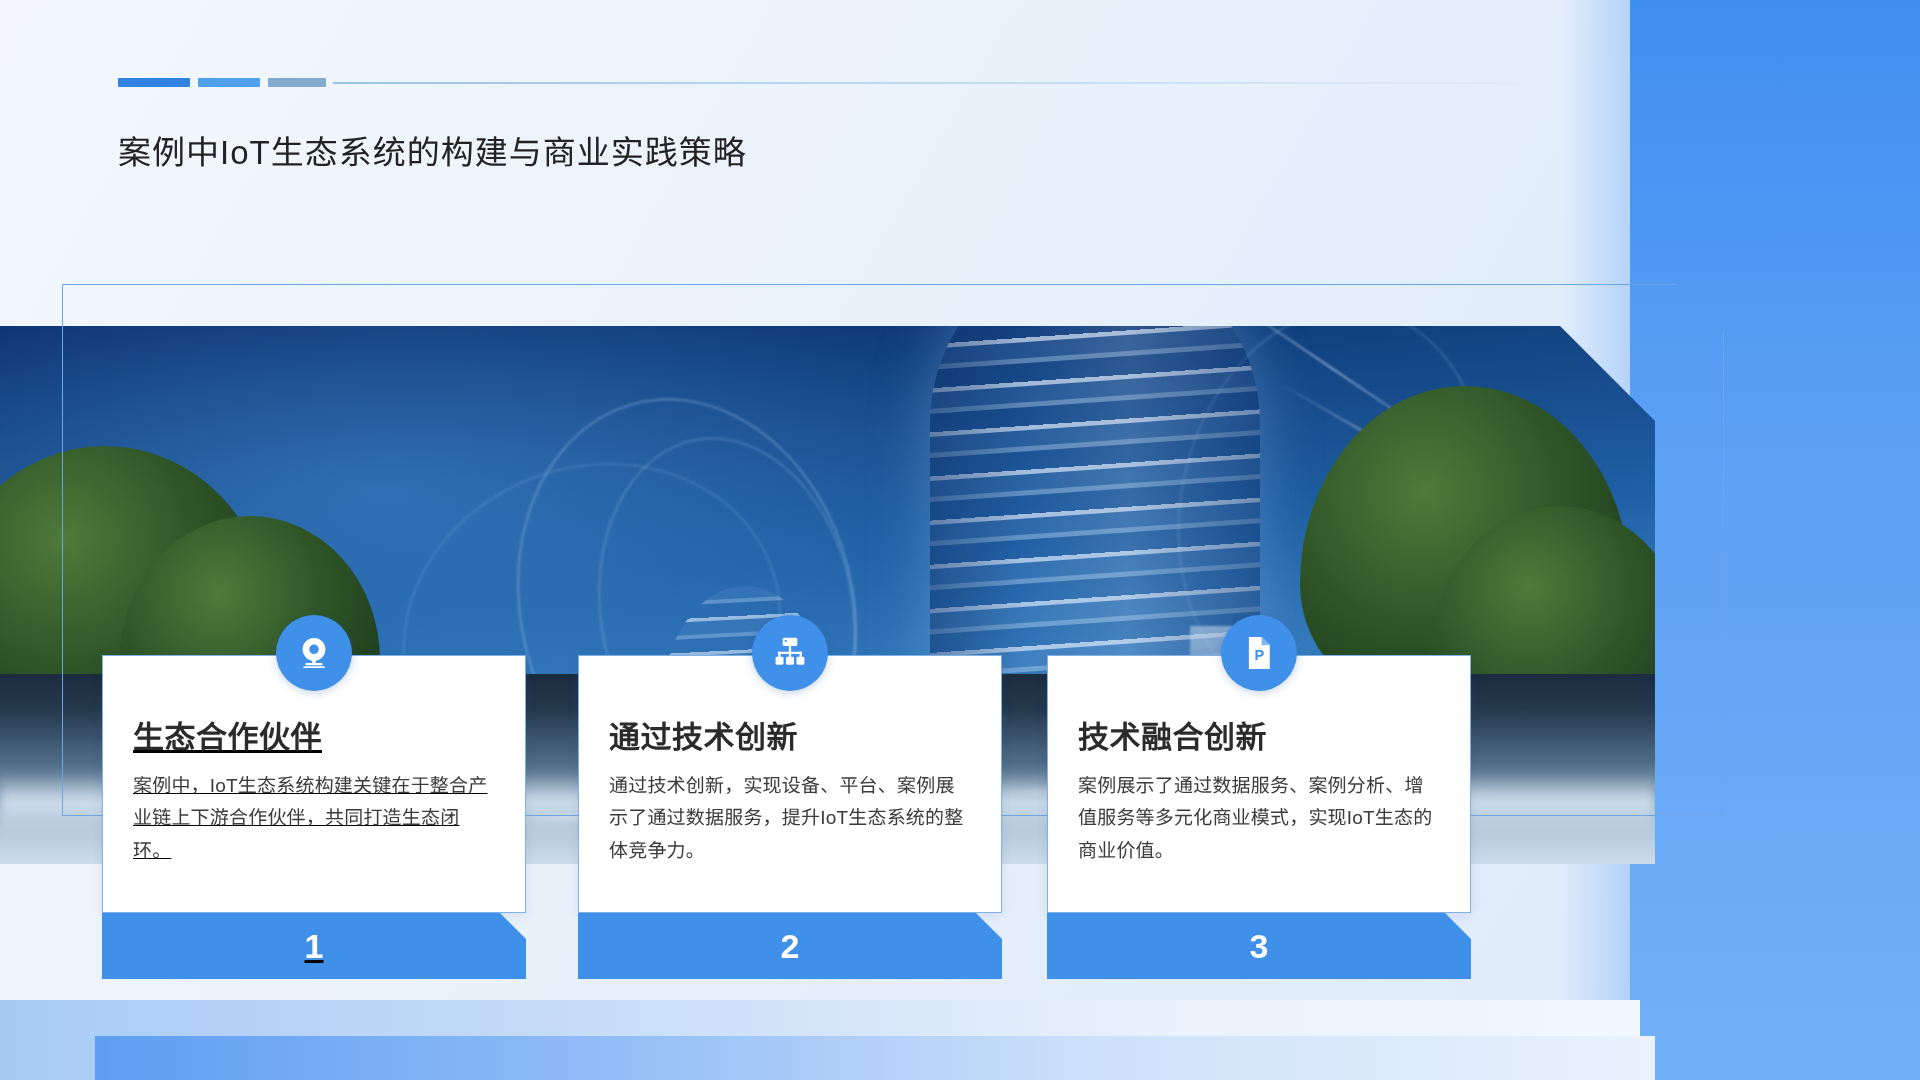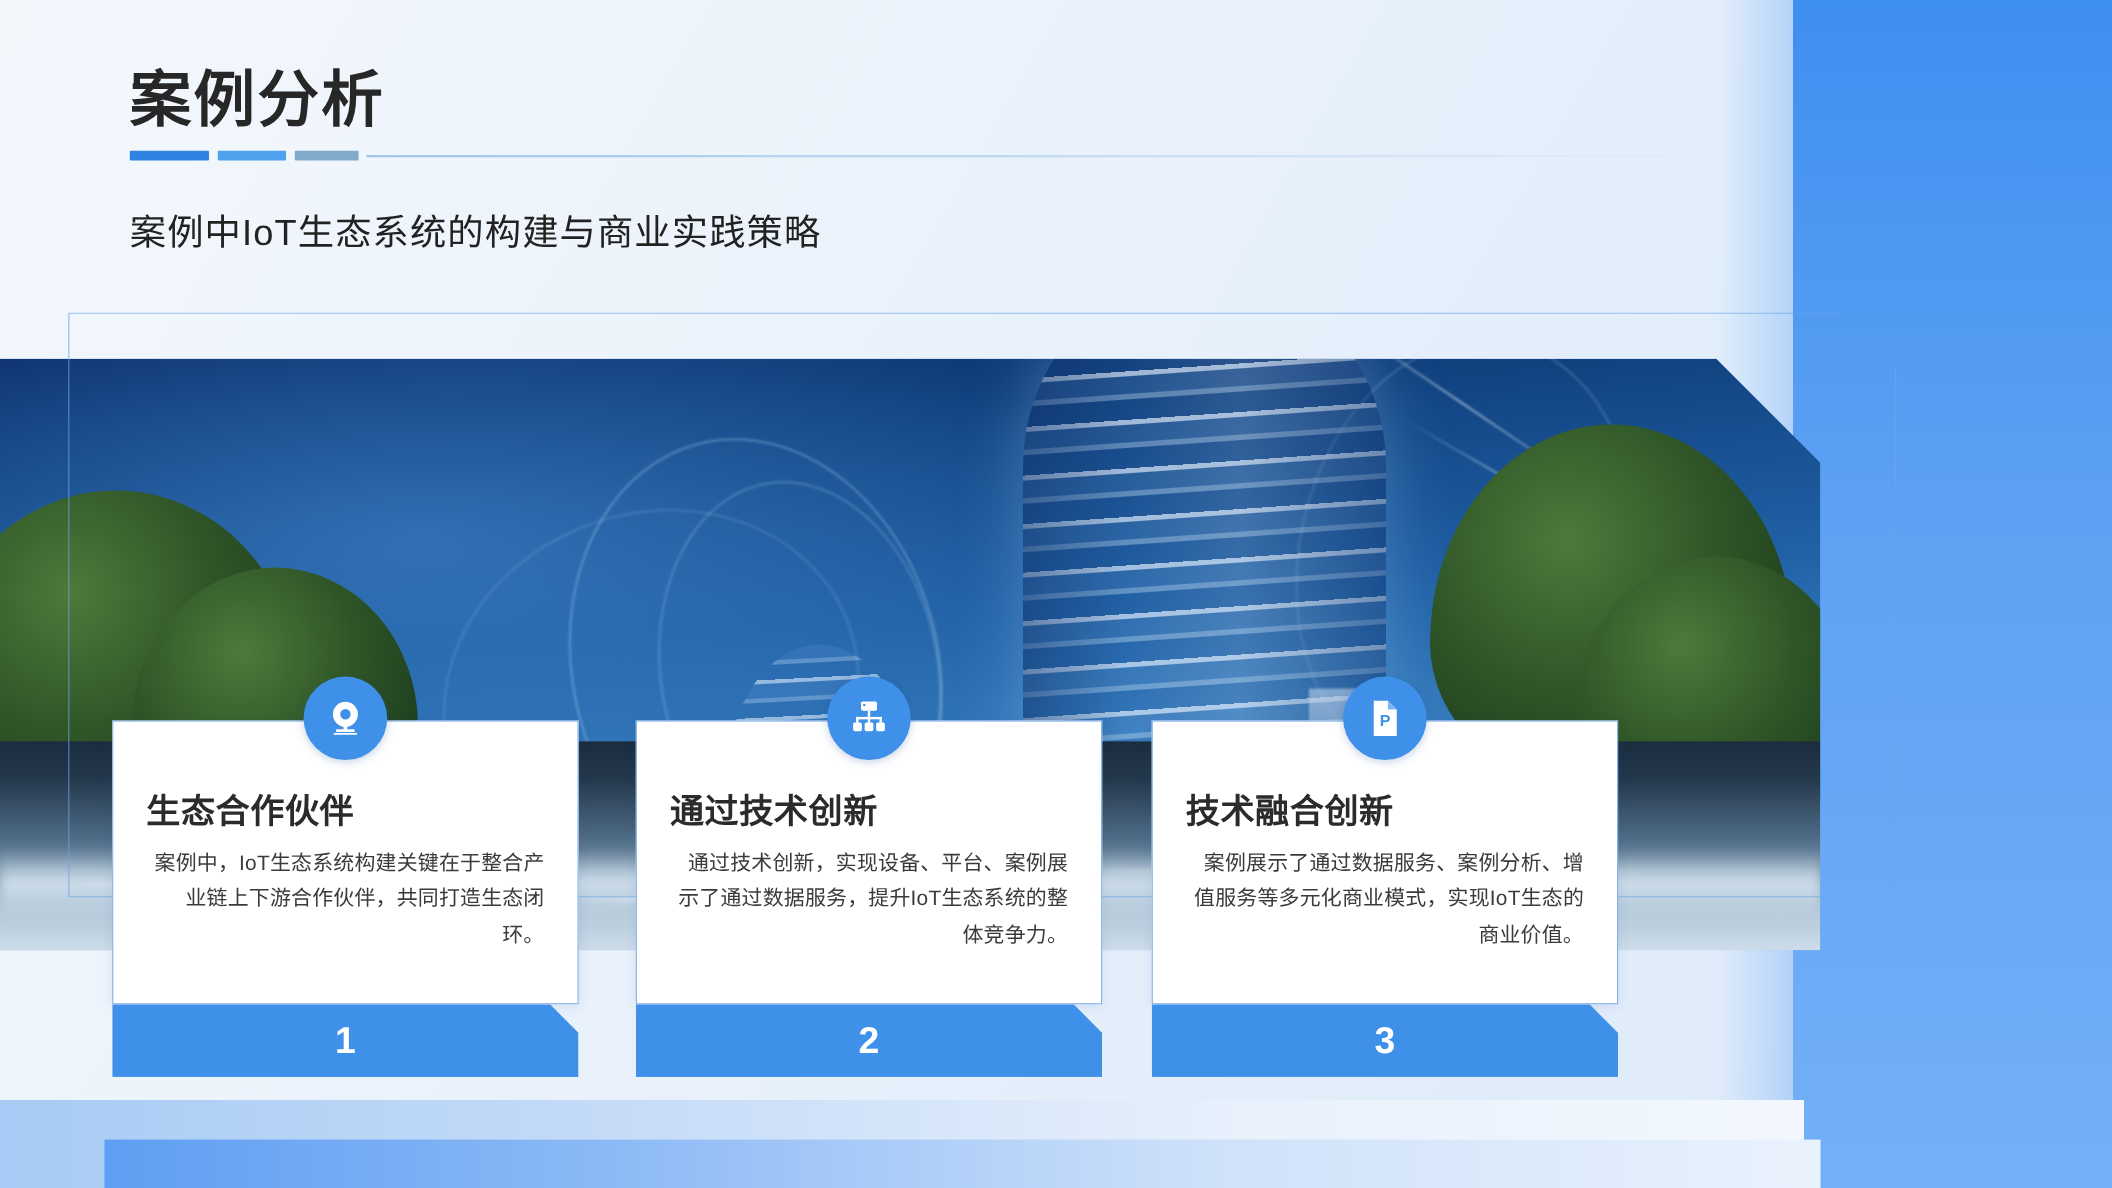--- a/index.html
+++ b/index.html
@@ -152,21 +152,21 @@
   }
   .b1{left:1190px;top:300px;width:90px;height:120px;}
   .b2{left:780px;top:350px;width:60px;height:80px;}
   .b3{left:1520px;top:330px;width:110px;height:110px;}
 
   
   .cards{position:absolute;left:0;top:0;width:1920px;height:1080px;pointer-events:none;}
   .card{
     position:absolute;width:424px;pointer-events:auto;
   }
-  .c1{left:102px;top:655px;}
+  .c1{left:102px;top:655px;text-decoration:underline;}
   .c2{left:578px;top:655px;}
   .c3{left:1047px;top:655px;}
 
   .card-body{
     position:relative;background:#ffffff;
     border:1px solid #7fb0e6;
     padding:64px 30px 26px 30px;
     box-sizing:border-box;height:258px;
     box-shadow:0 2px 10px rgba(40,80,140,.12);
   }
@@ -176,21 +176,21 @@
     background:#3e90e8;
     display:flex;align-items:center;justify-content:center;
     box-shadow:0 2px 8px rgba(30,80,150,.25);
   }
   .card-icon svg{width:38px;height:38px;fill:#ffffff;}
   .card-title{
     font-size:31px;font-weight:bold;color:#2b2b2b;
     margin:0 0 14px 0;letter-spacing:.5px;line-height:1.15;
   }
   .card-text{
-    font-size:19px;color:#3b3b3b;line-height:1.72;margin:0;letter-spacing:.2px;text-align:right;
+    font-size:19px;color:#3b3b3b;line-height:1.72;margin:0;letter-spacing:.2px;
   }
   .card-num{
     position:relative;height:66px;margin-top:0;
     background:#3e90e8;
     clip-path:polygon(0 0, calc(100% - 26px) 0, 100% 26px, 100% 100%, 0 100%);
     display:flex;align-items:center;justify-content:center;
     box-shadow:0 3px 9px rgba(40,90,160,.22);
   }
   .card-num span{
     color:#ffffff;font-size:34px;font-weight:bold;line-height:1;
@@ -200,21 +200,20 @@
 </style>
 </head>
 <body>
 
 <div class="slide">
 
   <div class="right-panel-soft"></div>
   <div class="right-panel"></div>
 
   <div class="header">
-    <h1 class="title">案例分析</h1>
     <div class="rule">
       <span class="seg s1"></span>
       <span class="seg s2"></span>
       <span class="seg s3"></span>
       <span class="line"></span>
     </div>
     <h2 class="subtitle">案例中IoT生态系统的构建与商业实践策略</h2>
   </div>
 
   <div class="hero">

